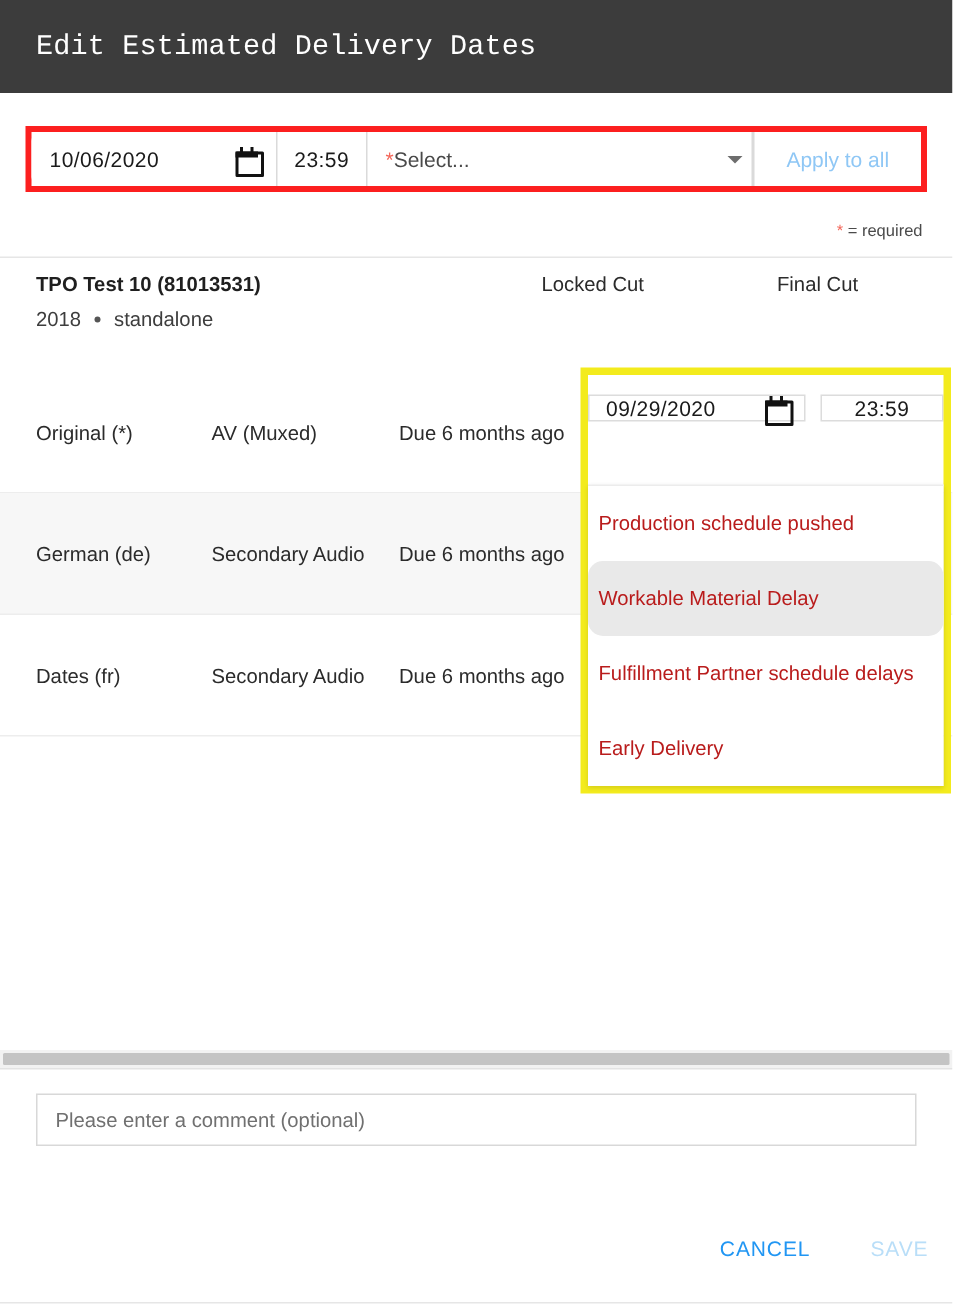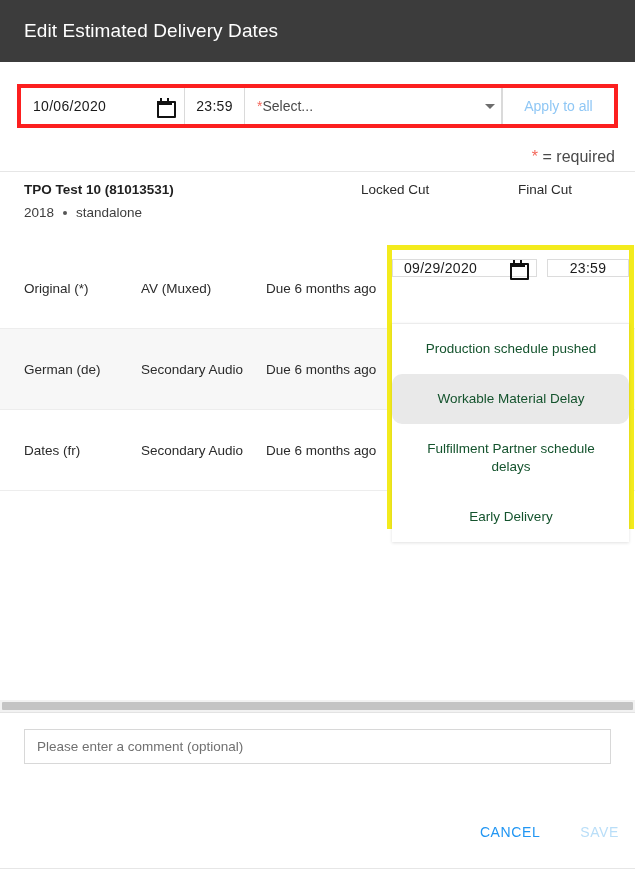--- a/index.html
+++ b/index.html
@@ -22,20 +22,21 @@
     width: 635px; height: 62px;
     background: #3c3c3c;
     display: flex; align-items: center;
   }
   .titlebar .title {
     color: #ffffff;
     font-size: 19px;
     font-weight: 400;
     padding-left: 24px;
     letter-spacing: .1px;
+    font-family: Liberation Mono, monospace;
   }
 
   
   .applybar-wrap {
     position: absolute; left: 17px; top: 84px;
     width: 601px; height: 44px;
     border: 4px solid #fc1f1f;
     background: #fff;
   }
   .applybar {
@@ -86,21 +87,21 @@
   }
   .apply-all {
     width: 112px; display:flex; align-items:center; justify-content:center;
     font-size: 14px; color: #8fc7f5; white-space: nowrap;
     border-left: 1px solid #dadada;
   }
 
   
   .req-note {
     position: absolute; right: 20px; top: 148px;
-    font-size: 16px; color: #4a4a4a;
+    font-size: 11px; color: #4a4a4a;
   }
   .hr-top {
     position:absolute; left:0; top:171px; width:635px; height:1px;
     background:#e6e6e6;
   }
 
   
   .prog-row { position:absolute; left:0; top:180px; width:635px; height:52px; }
   .prog-name {
     position:absolute; left:24px; top:2px;
@@ -142,21 +143,21 @@
     background: transparent;
     pointer-events: none;
   }
 
   
   .editor {
     position: absolute; left: 392px; top: 250px;
     width: 237px;
   }
   .editor-row1 {
-    display:flex; align-items:flex-end; height:27px; gap: 10px;
+    display:flex; align-items:center; height:43px; gap: 10px;
   }
   .ed-date {
     width: 148px; border:1px solid #dcdcdc; background:#fff;
     display:flex; align-items:center; justify-content:space-between;
     padding: 0 11px;
   }
   .ed-time {
     width: 84px; border:1px solid #dcdcdc; background:#fff;
     display:flex; align-items:center; justify-content:center;
   }
@@ -189,22 +190,22 @@
   
   .dropdown {
     position: absolute; left: 392px; top: 323px;
     width: 237px;
     background: #fff;
     border-top: 1px solid #ececec;
     box-shadow: 0 1px 3px rgba(0,0,0,.12);
     z-index: 5;
   }
   .dd-item {
-    padding: 16px 18px 16px 19px;
-    font-size: 13.5px; color: #14532d; line-height: 18px; text-align: center;
+    padding: 16px 18px 16px 7px;
+    font-size: 13.5px; color: #b91c1c; line-height: 18px;
   }
   .dd-item.sel { background: #e9e9e9; border-radius: 10px; }
 
   
   .scroll-strip {
     position:absolute; left:0; top:700px; width:635px; height:12px;
     background:#f2f2f2;
   }
   .scroll-thumb {
     position:absolute; left:2px; top:2px; width:631px; height:8px;

